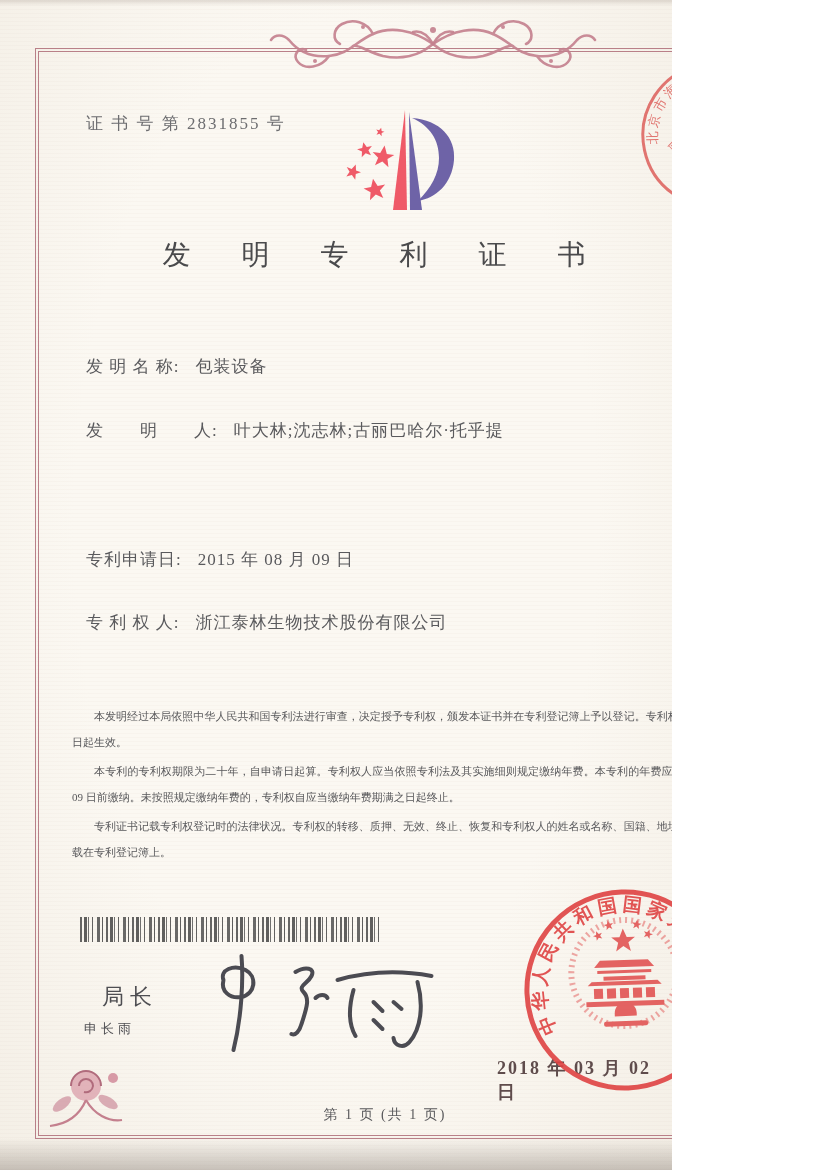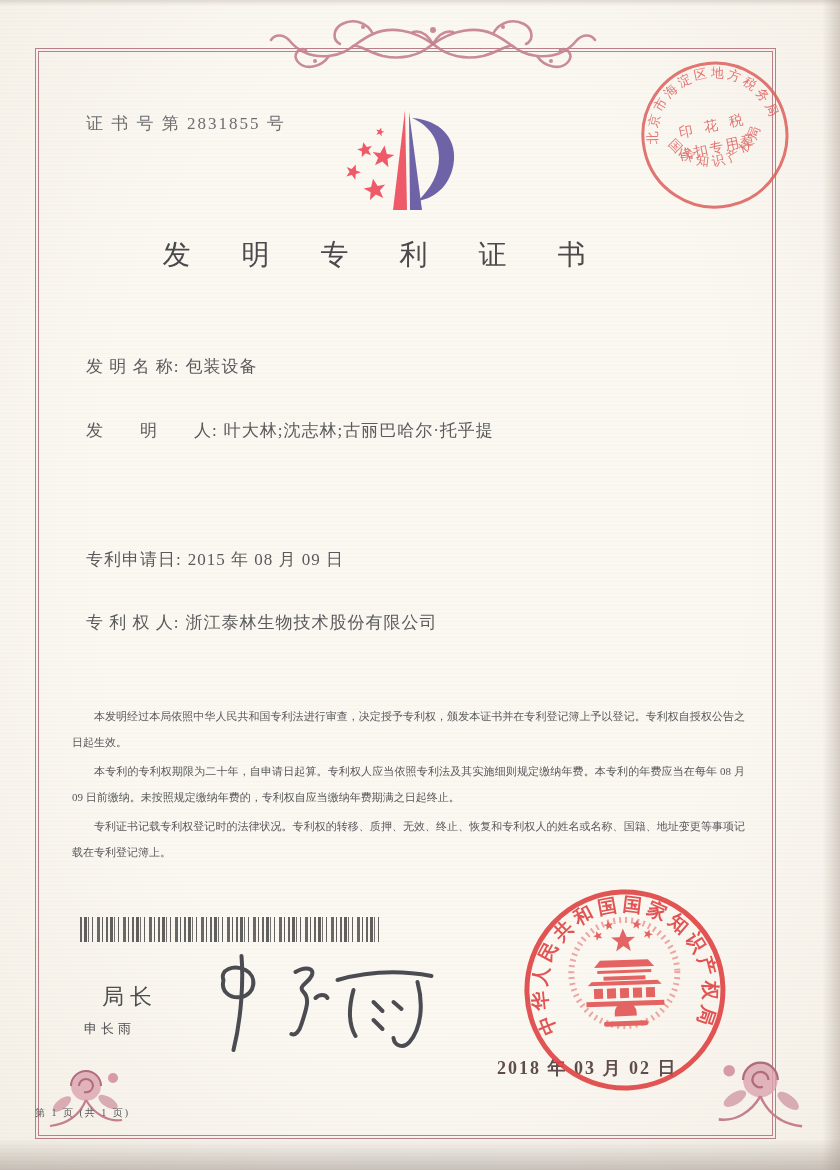--- a/index.html
+++ b/index.html
@@ -1,55 +1,55 @@
 <!DOCTYPE html>
 <html><head>
 <meta charset="utf-8">
 <style>
   html,body{margin:0;padding:0;}
   .page{
-    position:relative;width:840px;height:1170px;overflow:hidden;
+    position:relative;width:672px;height:1170px;overflow:hidden;
     background:
       repeating-linear-gradient(0deg, rgba(205,185,175,.07) 0 1px, transparent 1px 4px),
       radial-gradient(ellipse at 50% 45%, #fbf8f2 55%, #f4efe6 100%);
     font-family:"Liberation Serif","DejaVu Serif",serif;
     color:#57575a;
   }
   .abs{position:absolute;}
   .frame{
     left:35px;top:48px;width:733px;height:1083px;
     border:4px double rgba(174,107,119,.85);
     pointer-events:none;
   }
   .cert-no{left:86px;top:112px;font-size:17px;letter-spacing:2px;color:#6d6d70;}
   .title{
     left:35px;top:236px;width:700px;text-align:center;
     font-size:28px;letter-spacing:22px;color:#4a4a4c;font-weight:500;
   }
   .field-row{left:86px;font-size:17px;letter-spacing:1px;color:#5a5a5d;white-space:nowrap;}
-  .field-row .val{margin-left:6px;}
+  .field-row .val{margin-left:16px;}
   .r1{top:355px}.r2{top:419px}.r3{top:484px}.r4{top:548px}.r5{top:611px}.r6{top:674px}
   .paras{left:72px;top:703px;width:673px;font-size:11px;line-height:26px;
     text-align:justify;color:#58585b;}
   .paras p{margin:0 0 3px 0;text-indent:2em;}
   .barcode{
     left:80px;top:917px;width:300px;height:25px;opacity:.78;
     background:repeating-linear-gradient(90deg,
       #3c3c3c 0 2px, transparent 2px 4px, #343434 4px 7px, transparent 7px 8px,
       #4a4a4a 8px 9px, transparent 9px 12px, #383838 12px 13px, transparent 13px 17px,
       #404040 17px 20px, transparent 20px 22px, #333 22px 23px, transparent 23px 26px);
   }
   .director-title{left:102px;top:982px;font-size:22px;letter-spacing:6px;color:#4e4e52;}
   .director-name{left:84px;top:1020px;font-size:13px;letter-spacing:4px;color:#4e4e52;}
   .sig{left:205px;top:946px;}
   .tax-seal{left:638px;top:58px;transform:rotate(-12deg);opacity:.85;}
   .office-seal{left:508px;top:875px;opacity:.9;transform:rotate(-2deg);}
   .seal-date{left:497px;top:1056px;font-size:18px;font-weight:700;
     letter-spacing:2px;color:#5f4c4c;}
-  .footer{left:35px;top:1106px;width:700px;text-align:left;font-size:10px;
+  .footer{left:35px;top:1106px;width:700px;text-align:center;font-size:14px;
     letter-spacing:2px;color:#58585b;}
   .top-ornament{left:263px;top:0px;}
   .rose-left{left:38px;top:1048px;}
   .rose-right{left:706px;top:1036px;transform:scale(-1,1);}
   .logo{left:338px;top:100px;}
   .shade-bottom{left:0;top:1138px;width:840px;height:32px;
     background:linear-gradient(180deg, rgba(170,158,148,0) 0%, rgba(140,130,122,.45) 100%);}
   .shade-right{left:822px;top:0;width:18px;height:1170px;
     background:linear-gradient(90deg, rgba(150,135,125,0) 0%, rgba(150,135,125,.35) 100%);}
   .shade-top{left:0;top:0;width:840px;height:6px;

